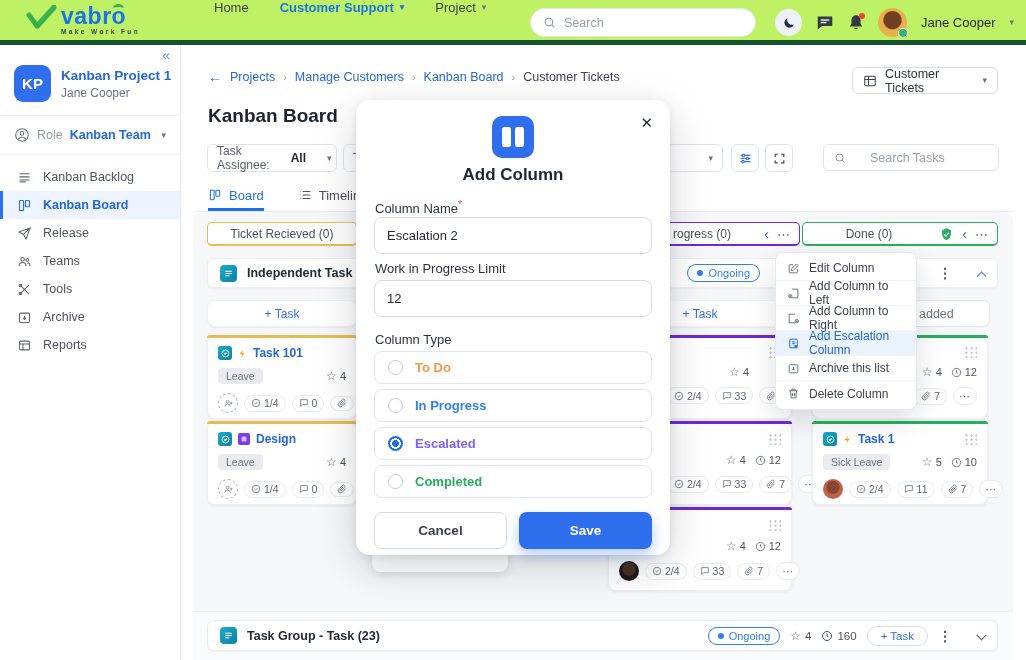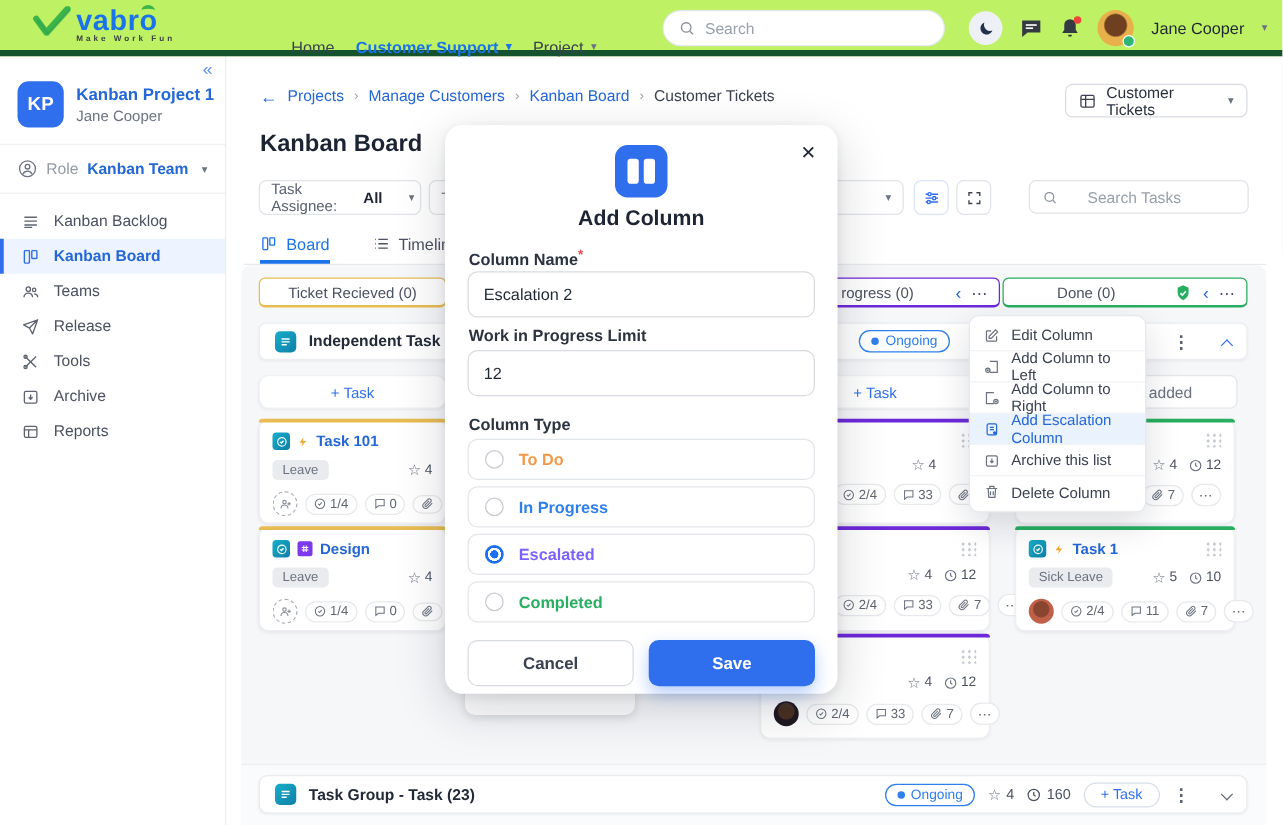--- a/index.html
+++ b/index.html
@@ -10,21 +10,21 @@
   input::placeholder{color:#98A0AA}
 
   
   .navbar{position:absolute;top:0;left:0;right:0;height:45px;background:#bef264;border-bottom:5px solid #14532d;z-index:30}
   .logo{position:absolute;left:26px;top:5px;display:flex;align-items:flex-start;gap:3px}
   .logo-text{line-height:1;position:relative}
   .logo-name{font-size:23px;font-weight:800;color:#1A73E8;letter-spacing:.5px}
   .logo-o{color:#1A73E8;position:relative}
   .logo-o::after{content:"";position:absolute;left:1px;top:1px;width:11px;height:6px;border-top:3px solid #3BB54A;border-radius:50% 50% 0 0}
   .logo-tag{font-size:6.5px;letter-spacing:2.4px;color:#3A3F45;font-weight:700;margin-top:1px;text-align:center}
-  .nav-links{position:absolute;left:233px;top:0;height:45px;display:flex;align-items:flex-end;gap:17px;font-size:13px;color:#3A4150}
+  .nav-links{position:absolute;left:214px;top:0;height:45px;display:flex;align-items:flex-start;gap:31px;font-size:13px;color:#3A4150}
   .nav-link{display:flex;align-items:center;gap:6px;cursor:pointer}
   .nav-link.active{color:#1A73E8;font-weight:600}
   .caret{font-size:9px;color:#6B7280;line-height:1}
   .nav-link.active .caret{color:#1A73E8}
   .nav-search{position:absolute;left:530px;top:8px;width:226px;height:29px;border:1px solid #E3E6EA;border-radius:15px;background:#fff;display:flex;align-items:center;gap:8px;padding:0 12px}
   .nav-search input{border:none;width:160px;font-size:12.5px;color:#3A4150;background:transparent}
   .nav-right{position:absolute;right:12px;top:0;height:45px;display:flex;align-items:center;gap:14px}
   .moon-btn{width:27px;height:27px;border-radius:50%;background:#EDF0F4;display:flex;align-items:center;justify-content:center;cursor:pointer}
   .bell-wrap{position:relative;cursor:pointer}
   .bell-dot{position:absolute;top:-1px;right:-1px;width:6px;height:6px;border-radius:50%;background:#F0443B}
@@ -136,21 +136,21 @@
   .f-stat{display:flex;align-items:center;gap:4px;font-size:11.5px;color:#4A5160}
   .add-pill{border:1px solid #D7DEE8;border-radius:13px;color:#2F6FED;font-size:11.5px;padding:3px 13px;cursor:pointer;background:#fff}
 
   
   .ghost-btn{position:absolute;left:372px;top:538px;width:136px;height:34px;background:#fff;border-radius:8px;box-shadow:0 2px 8px rgba(16,24,40,.14);z-index:5}
   .modal{position:absolute;left:356px;top:100px;width:314px;height:455px;background:#fff;border-radius:14px;box-shadow:0 12px 40px rgba(17,24,39,.18),0 2px 8px rgba(17,24,39,.08);z-index:40}
   .m-icon{position:absolute;left:50%;transform:translateX(-50%);top:16px;width:42px;height:42px;background:#2F6FED;border-radius:10px;display:flex;align-items:center;justify-content:center;gap:4px}
   .m-icon b{width:9px;height:20px;background:#fff;border-radius:2.5px}
   .m-close{position:absolute;right:17px;top:15px;font-size:15px;color:#1F2733;cursor:pointer;line-height:1}
   .m-title{position:absolute;top:65px;left:0;right:0;text-align:center;font-size:17px;font-weight:700;color:#1D2433}
-  .m-label{position:absolute;left:19px;font-size:13px;color:#2B3340;font-weight:700}
+  .m-label{position:absolute;left:19px;font-size:13px;color:#2B3340;font-weight:400}
   .m-label sup{color:#E5484D}
   .m-input{position:absolute;left:18px;width:278px;height:37px;border:1px solid #D7DBE0;border-radius:8px;font-size:13px;color:#1F2733;padding:0 12px;background:#fff}
   .m-opt{position:absolute;left:18px;width:278px;height:33px;border:1px solid #E2E5E9;border-radius:8px;display:flex;align-items:center;gap:12px;padding:0 13px;font-size:13px;font-weight:600;cursor:pointer;background:#fff}
   .radio{width:15px;height:15px;border-radius:50%;border:1.5px solid #C6CBD2;background:#fff;flex:none}
   .radio.on{border:none;background:radial-gradient(circle,#1D6FF2 0 3.2px,#fff 3.4px 5.2px,#1D6FF2 5.4px 100%)}
   .opt-todo{color:#F2994A}.opt-prog{color:#2F80ED}.opt-esc{color:#7B61FF}.opt-done{color:#27AE60}
   .m-btn{position:absolute;top:412px;width:133px;height:37px;border-radius:8px;display:flex;align-items:center;justify-content:center;font-size:13.5px;font-weight:600;cursor:pointer}
   .m-cancel{left:18px;background:#fff;border:1px solid #D7DBE0;color:#3A4150}
   .m-save{left:163px;background:#2F6FED;color:#fff;box-shadow:0 6px 14px rgba(47,111,237,.35)}
 
@@ -264,35 +264,35 @@
           <svg width="15" height="15" viewBox="0 0 24 24" fill="none" stroke="#2F6FED" stroke-width="1.8">
             <rect x="4" y="4" width="6.5" height="16" rx="1"></rect>
             <rect x="13.5" y="4" width="6.5" height="10" rx="1"></rect>
           </svg>
         </span>
       <span>Kanban Board</span>
     </div>
     <div class="sb-item">
       <span class="ic">
           <svg width="15" height="15" viewBox="0 0 24 24" fill="none" stroke="#5C6470" stroke-width="1.7">
+            <path d="M21 3L10.5 13.5M21 3l-6.5 18-4-7.5L3 9.5z" stroke-linejoin="round"></path>
+          </svg>
+        </span>
+      <span>Release</span>
+    </div>
+    <div class="sb-item">
+      <span class="ic">
+          <svg width="15" height="15" viewBox="0 0 24 24" fill="none" stroke="#5C6470" stroke-width="1.7">
             <circle cx="9" cy="8.5" r="2.8"></circle>
             <path d="M3.5 19a5.5 5.5 0 0 1 11 0"></path>
             <circle cx="16.5" cy="9.5" r="2.2"></circle>
             <path d="M16.5 14.5c2.6 0 4.5 2 4.5 4.5"></path>
           </svg>
         </span>
       <span>Teams</span>
-    </div>
-    <div class="sb-item">
-      <span class="ic">
-          <svg width="15" height="15" viewBox="0 0 24 24" fill="none" stroke="#5C6470" stroke-width="1.7">
-            <path d="M21 3L10.5 13.5M21 3l-6.5 18-4-7.5L3 9.5z" stroke-linejoin="round"></path>
-          </svg>
-        </span>
-      <span>Release</span>
     </div>
     <div class="sb-item">
       <span class="ic">
           <svg width="15" height="15" viewBox="0 0 24 24" fill="none" stroke="#5C6470" stroke-width="1.7">
             <path d="M5 5l14 14M19 5L5 19"></path>
             <circle cx="5.5" cy="5.5" r="2"></circle>
             <circle cx="5.5" cy="18.5" r="2"></circle>
           </svg>
         </span>
       <span>Tools</span>

